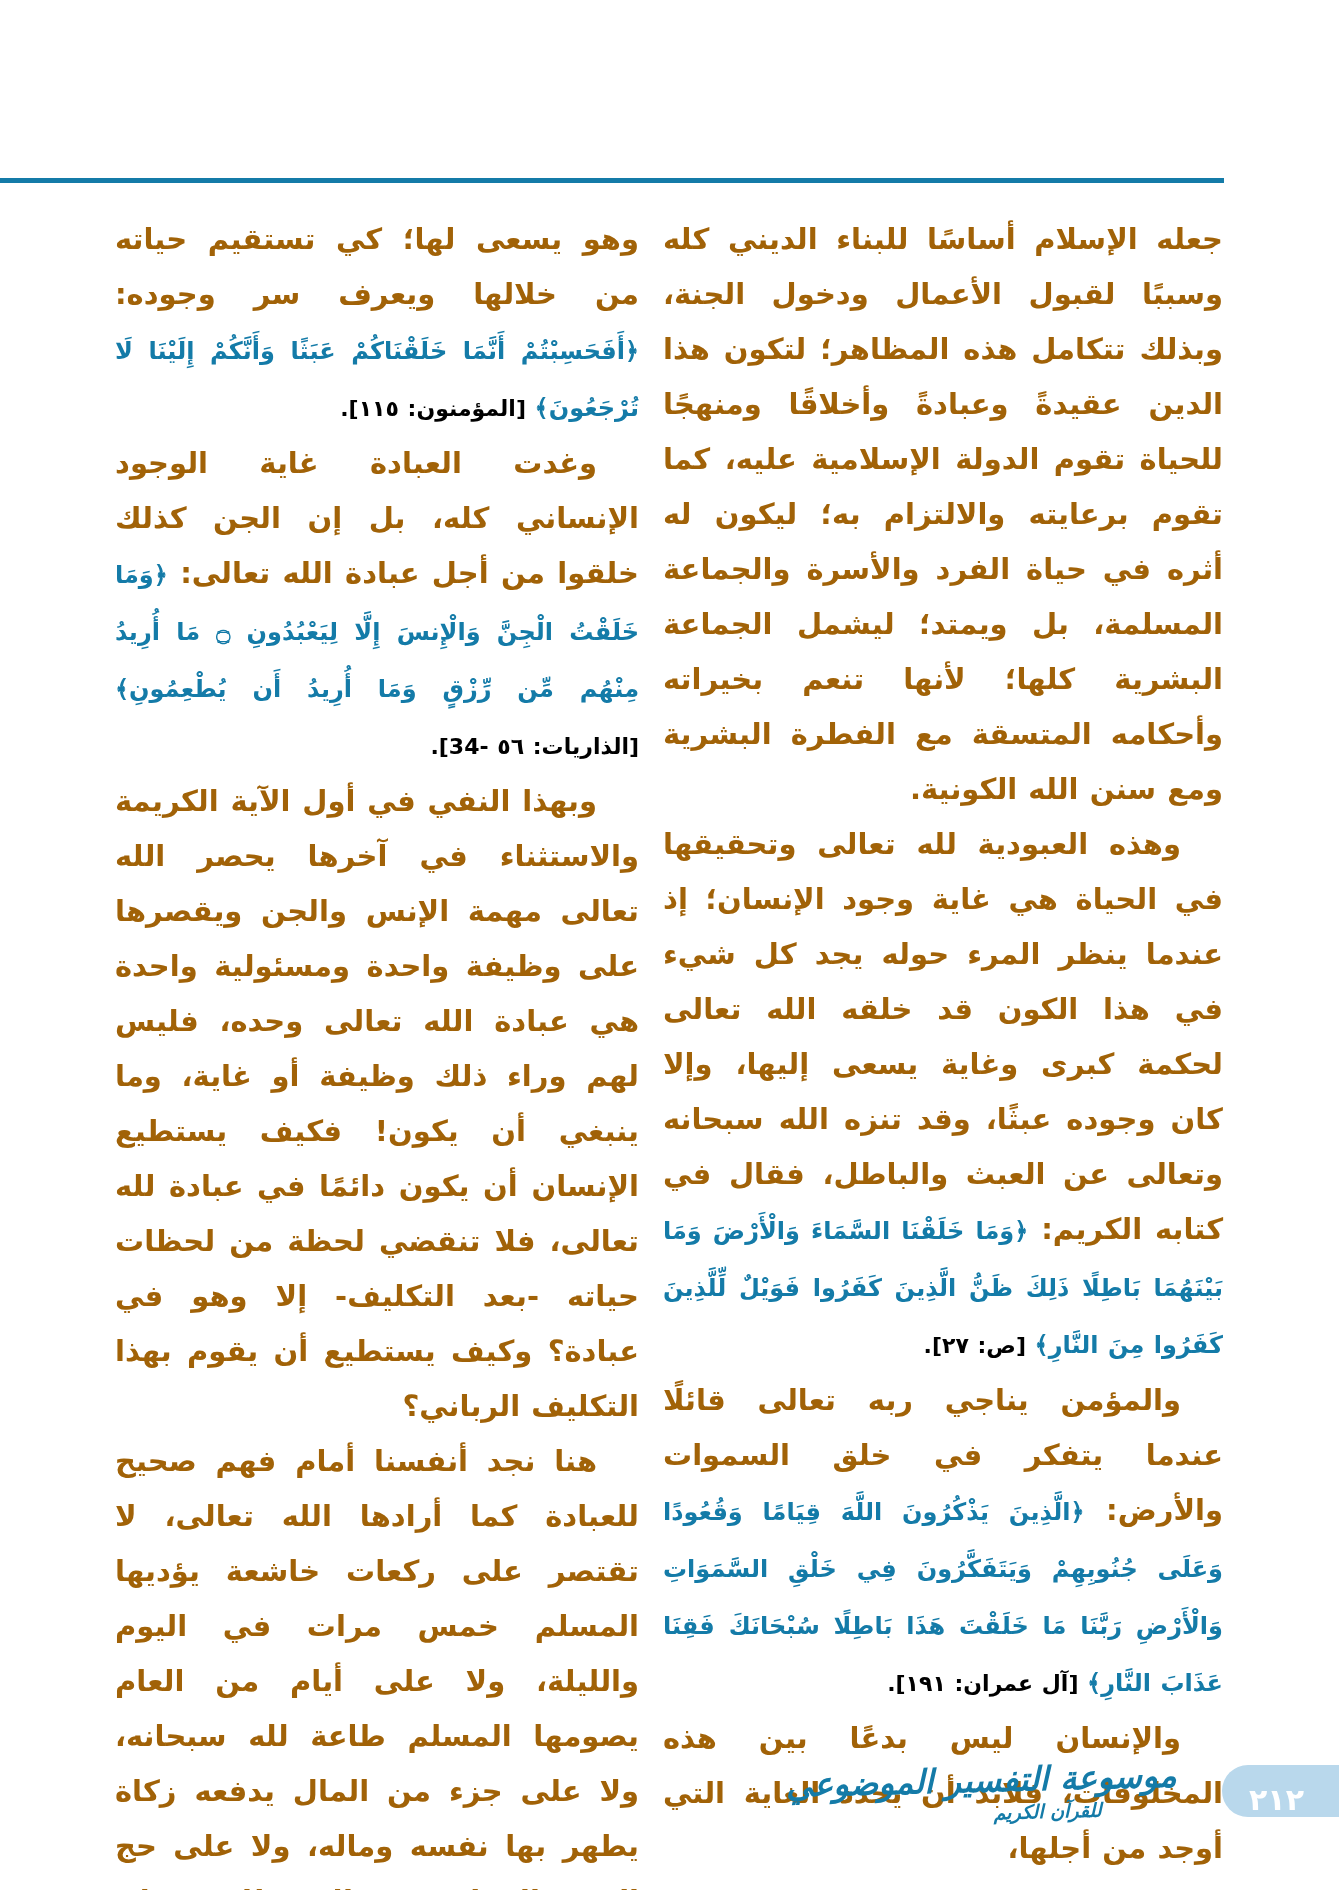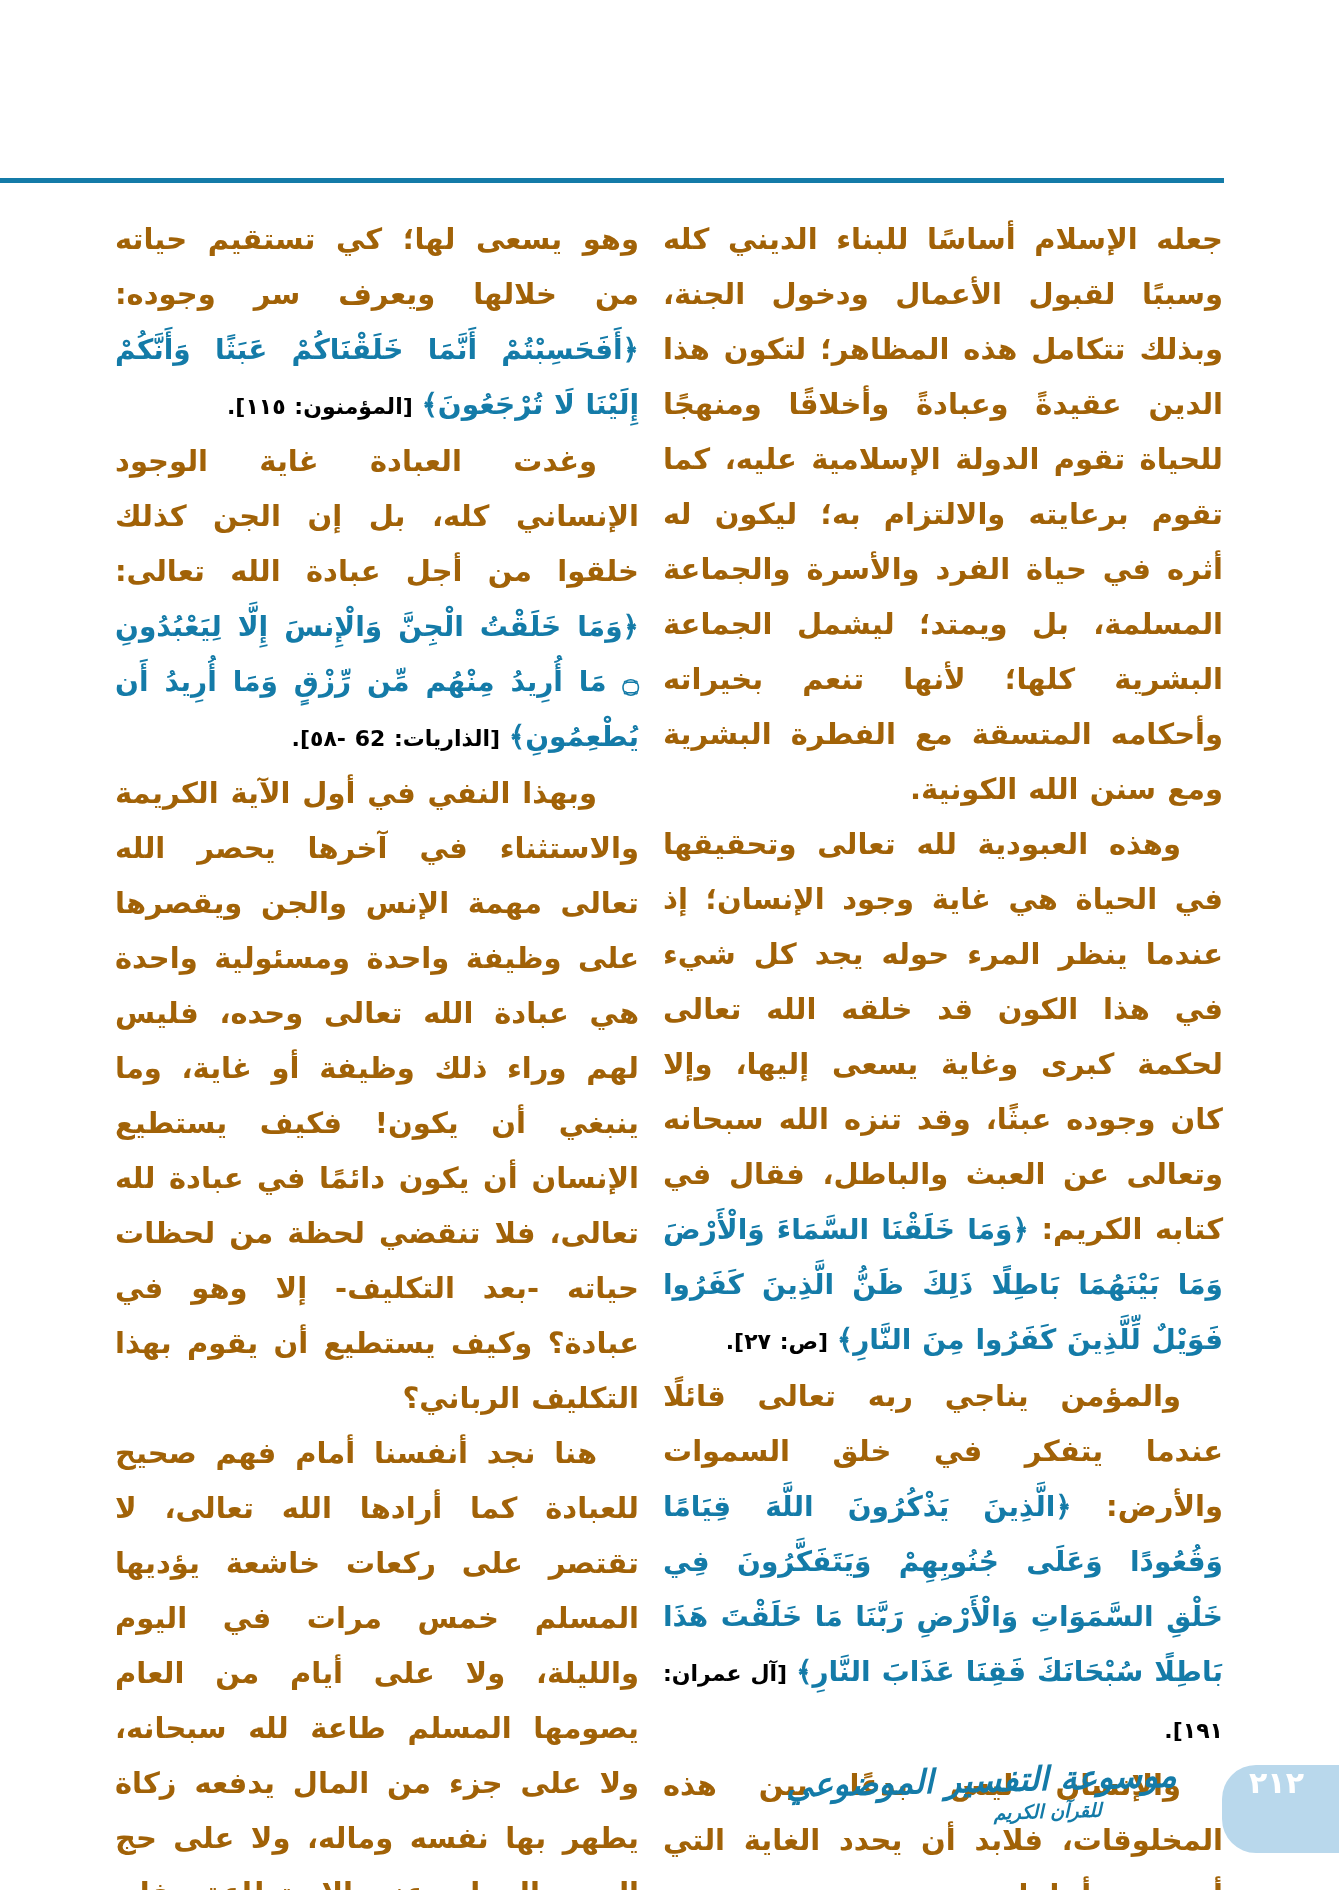--- a/index.html
+++ b/index.html
@@ -55,21 +55,21 @@
     font-size: 29px;
     line-height: 55px;
     font-weight: bold;
     color: #000000;
     word-spacing: 1px;
   }
   .para.indent { text-indent: 42px; }
   .seg-text { color: #a16207; }
   .seg-quran {
     color: var(--accent);
-    font-size: 28px;
+    font-size: 24px;
   }
   .seg-ref {
     color: #000000;
     font-size: 22px;
   }
   
   .publisher {
     position: absolute;
     top: 1760px;
     right: 162px;
@@ -89,25 +89,25 @@
     font-size: 19px;
     font-weight: bold;
     font-style: italic;
     margin-top: 2px;
   }
   .page-tab {
     position: absolute;
     top: 1765px;
     right: 0;
     width: 117px;
-    height: 88px;
+    height: 52px;
     background: var(--tab-bg);
     border-radius: 34px 0 0 34px;
     display: flex;
-    align-items: flex-start;
+    align-items: flex-end;
     justify-content: center;
   }
   .page-number {
     color: var(--tab-text);
     font-size: 30px;
     font-weight: bold;
     letter-spacing: 8px;
     padding-right: 8px;
   }
 </style>
@@ -121,21 +121,21 @@
 
   <div class="columns">
     <div class="col col-right">
         <p class="para"><span class="seg-text">جعله الإسلام أساسًا للبناء الديني كله وسببًا لقبول الأعمال ودخول الجنة، وبذلك تتكامل هذه المظاهر؛ لتكون هذا الدين عقيدةً وعبادةً وأخلاقًا ومنهجًا للحياة تقوم الدولة الإسلامية عليه، كما تقوم برعايته والالتزام به؛ ليكون له أثره في حياة الفرد والأسرة والجماعة المسلمة، بل ويمتد؛ ليشمل الجماعة البشرية كلها؛ لأنها تنعم بخيراته وأحكامه المتسقة مع الفطرة البشرية ومع سنن الله الكونية.</span></p>
         <p class="para indent"><span class="seg-text">وهذه العبودية لله تعالى وتحقيقها في الحياة هي غاية وجود الإنسان؛ إذ عندما ينظر المرء حوله يجد كل شيء في هذا الكون قد خلقه الله تعالى لحكمة كبرى وغاية يسعى إليها، وإلا كان وجوده عبثًا، وقد تنزه الله سبحانه وتعالى عن العبث والباطل، فقال في كتابه الكريم: </span><span class="seg-quran">﴿وَمَا خَلَقْنَا السَّمَاءَ وَالْأَرْضَ وَمَا بَيْنَهُمَا بَاطِلًا ذَلِكَ ظَنُّ الَّذِينَ كَفَرُوا فَوَيْلٌ لِّلَّذِينَ كَفَرُوا مِنَ النَّارِ﴾</span><span class="seg-ref"> [ص: ٢٧].</span></p>
         <p class="para indent"><span class="seg-text">والمؤمن يناجي ربه تعالى قائلًا عندما يتفكر في خلق السموات والأرض: </span><span class="seg-quran">﴿الَّذِينَ يَذْكُرُونَ اللَّهَ قِيَامًا وَقُعُودًا وَعَلَى جُنُوبِهِمْ وَيَتَفَكَّرُونَ فِي خَلْقِ السَّمَوَاتِ وَالْأَرْضِ رَبَّنَا مَا خَلَقْتَ هَذَا بَاطِلًا سُبْحَانَكَ فَقِنَا عَذَابَ النَّارِ﴾</span><span class="seg-ref"> [آل عمران: ١٩١].</span></p>
         <p class="para indent"><span class="seg-text">والإنسان ليس بدعًا بين هذه المخلوقات، فلابد أن يحدد الغاية التي أوجد من أجلها،</span></p>
       </div>
     <div class="col col-left">
         <p class="para"><span class="seg-text">وهو يسعى لها؛ كي تستقيم حياته من خلالها ويعرف سر وجوده: </span><span class="seg-quran">﴿أَفَحَسِبْتُمْ أَنَّمَا خَلَقْنَاكُمْ عَبَثًا وَأَنَّكُمْ إِلَيْنَا لَا تُرْجَعُونَ﴾</span><span class="seg-ref"> [المؤمنون: ١١٥].</span></p>
-        <p class="para indent"><span class="seg-text">وغدت العبادة غاية الوجود الإنساني كله، بل إن الجن كذلك خلقوا من أجل عبادة الله تعالى: </span><span class="seg-quran">﴿وَمَا خَلَقْتُ الْجِنَّ وَالْإِنسَ إِلَّا لِيَعْبُدُونِ ۝ مَا أُرِيدُ مِنْهُم مِّن رِّزْقٍ وَمَا أُرِيدُ أَن يُطْعِمُونِ﴾</span><span class="seg-ref"> [الذاريات: 62 -٥٨].</span></p>
+        <p class="para indent"><span class="seg-text">وغدت العبادة غاية الوجود الإنساني كله، بل إن الجن كذلك خلقوا من أجل عبادة الله تعالى: </span><span class="seg-quran">﴿وَمَا خَلَقْتُ الْجِنَّ وَالْإِنسَ إِلَّا لِيَعْبُدُونِ ۝ مَا أُرِيدُ مِنْهُم مِّن رِّزْقٍ وَمَا أُرِيدُ أَن يُطْعِمُونِ﴾</span><span class="seg-ref"> [الذاريات: ٥٦ -34].</span></p>
         <p class="para indent"><span class="seg-text">وبهذا النفي في أول الآية الكريمة والاستثناء في آخرها يحصر الله تعالى مهمة الإنس والجن ويقصرها على وظيفة واحدة ومسئولية واحدة هي عبادة الله تعالى وحده، فليس لهم وراء ذلك وظيفة أو غاية، وما ينبغي أن يكون! فكيف يستطيع الإنسان أن يكون دائمًا في عبادة لله تعالى، فلا تنقضي لحظة من لحظات حياته -بعد التكليف- إلا وهو في عبادة؟ وكيف يستطيع أن يقوم بهذا التكليف الرباني؟</span></p>
         <p class="para indent"><span class="seg-text">هنا نجد أنفسنا أمام فهم صحيح للعبادة كما أرادها الله تعالى، لا تقتصر على ركعات خاشعة يؤديها المسلم خمس مرات في اليوم والليلة، ولا على أيام من العام يصومها المسلم طاعة لله سبحانه، ولا على جزء من المال يدفعه زكاة يطهر بها نفسه وماله، ولا على حج البيت الحرام عند الاستطاعة. فإن هذه العبادات كلها لا تستغرق من</span></p>
       </div>
   </div>
 
   <div class="publisher">
     <div class="publisher-line1">موسوعة التفسير الموضوعي</div>
     <div class="publisher-line2">للقرآن الكريم</div>
   </div>
 

